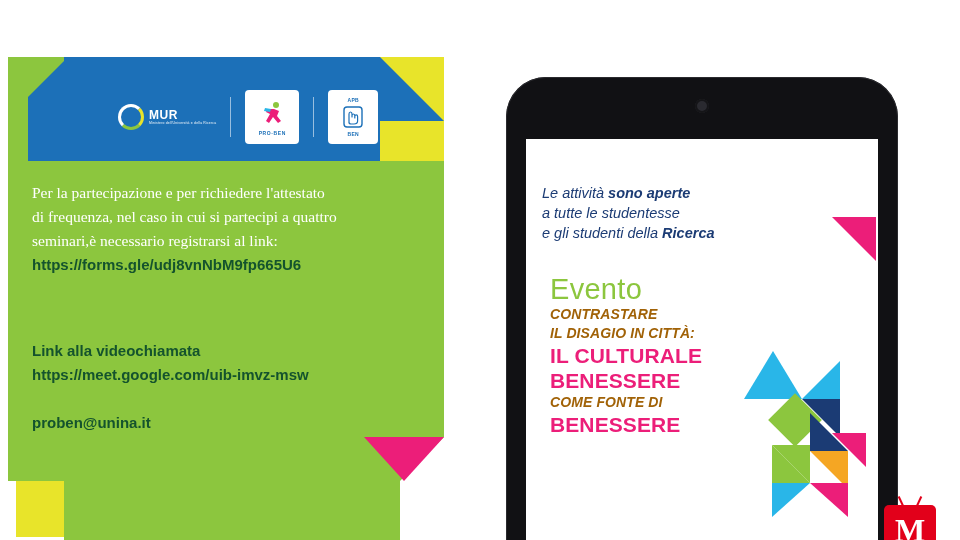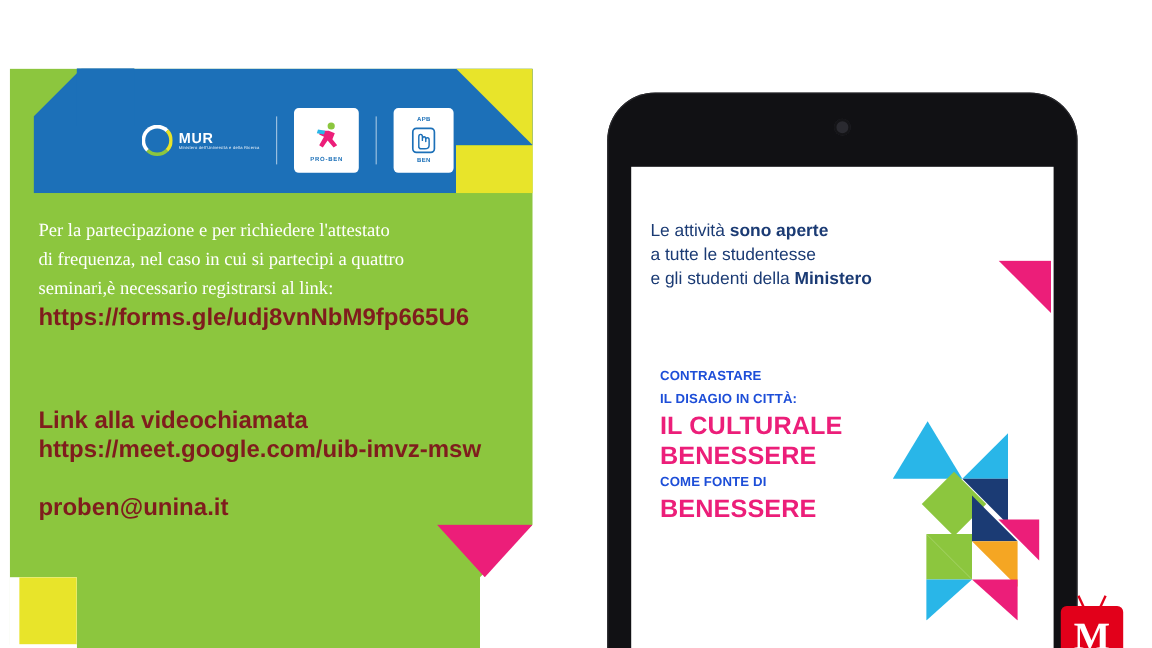--- a/index.html
+++ b/index.html
@@ -169,24 +169,24 @@
     width: 400px;
     color: #ffffff;
   }
   .para-line {
     font-size: 15.5px;
     line-height: 24px;
     color: #ffffff;
     font-family: Liberation Serif, serif;
   }
   .bold-link {
-    font-size: 20px;
+    font-size: 15px;
     font-weight: bold;
     line-height: 24px;
-    color: #7f1d1d;
+    color: #14532d;
     display: block;
   }
   .gap-1 { height: 62px; }
   .gap-2 { height: 24px; }
 
   
   .phone {
     position: absolute;
     left: 506px; top: 28px;
     width: 392px; height: 512px;
@@ -210,20 +210,21 @@
     background: #ffffff;
     overflow: hidden;
   }
 
   
   .poster-head {
     position: absolute;
     left: 16px; top: 44px;
     width: 280px;
     color: #15356b;
+    font-style: italic;
   }
   .poster-head div {
     font-size: 14.5px;
     line-height: 20px;
     color: #1b3b74;
   }
   .poster-head b { font-weight: bold; }
 
   .magenta-tri-poster {
     position: absolute;
@@ -239,25 +240,26 @@
     font-size: 29px;
     color: #8cc63e;
     letter-spacing: .3px;
   }
   .poster-title {
     position: absolute;
     left: 24px; top: 166px;
     width: 200px;
   }
   .pt-sm {
-    font-size: 11px;
+    font-size: 14px;
     font-weight: bold;
     line-height: 19px;
-    color: #1d4ed8;
+    color: #a16207;
     letter-spacing: .1px;
+    font-style: italic;
   }
   .pt-lg {
     font-size: 21px;
     font-weight: bold;
     line-height: 25px;
     color: #ec1e79;
     letter-spacing: .1px;
   }
 
   
@@ -365,26 +367,27 @@
   <div class="phone">
     <div class="phone-cam"></div>
     <div class="phone-screen">
 
       <div class="poster-head">
         <div>
           <span>Le attività </span><b>sono aperte</b>
         </div>
         <div>a tutte le studentesse</div>
         <div>
-          <span>e gli studenti della </span><b>Ministero</b>
+          <span>e gli studenti della </span><b>Ricerca</b>
         </div>
       </div>
 
       <div class="magenta-tri-poster"></div>
 
+      <div class="evento">Evento</div>
 
       <div class="poster-title">
         <div class="pt-sm">CONTRASTARE</div>
         <div class="pt-sm">IL DISAGIO IN CITTÀ:</div>
         <div class="pt-lg">IL CULTURALE</div>
         <div class="pt-lg">BENESSERE</div>
         <div class="pt-sm">COME FONTE DI</div>
         <div class="pt-lg">BENESSERE</div>
       </div>
 

